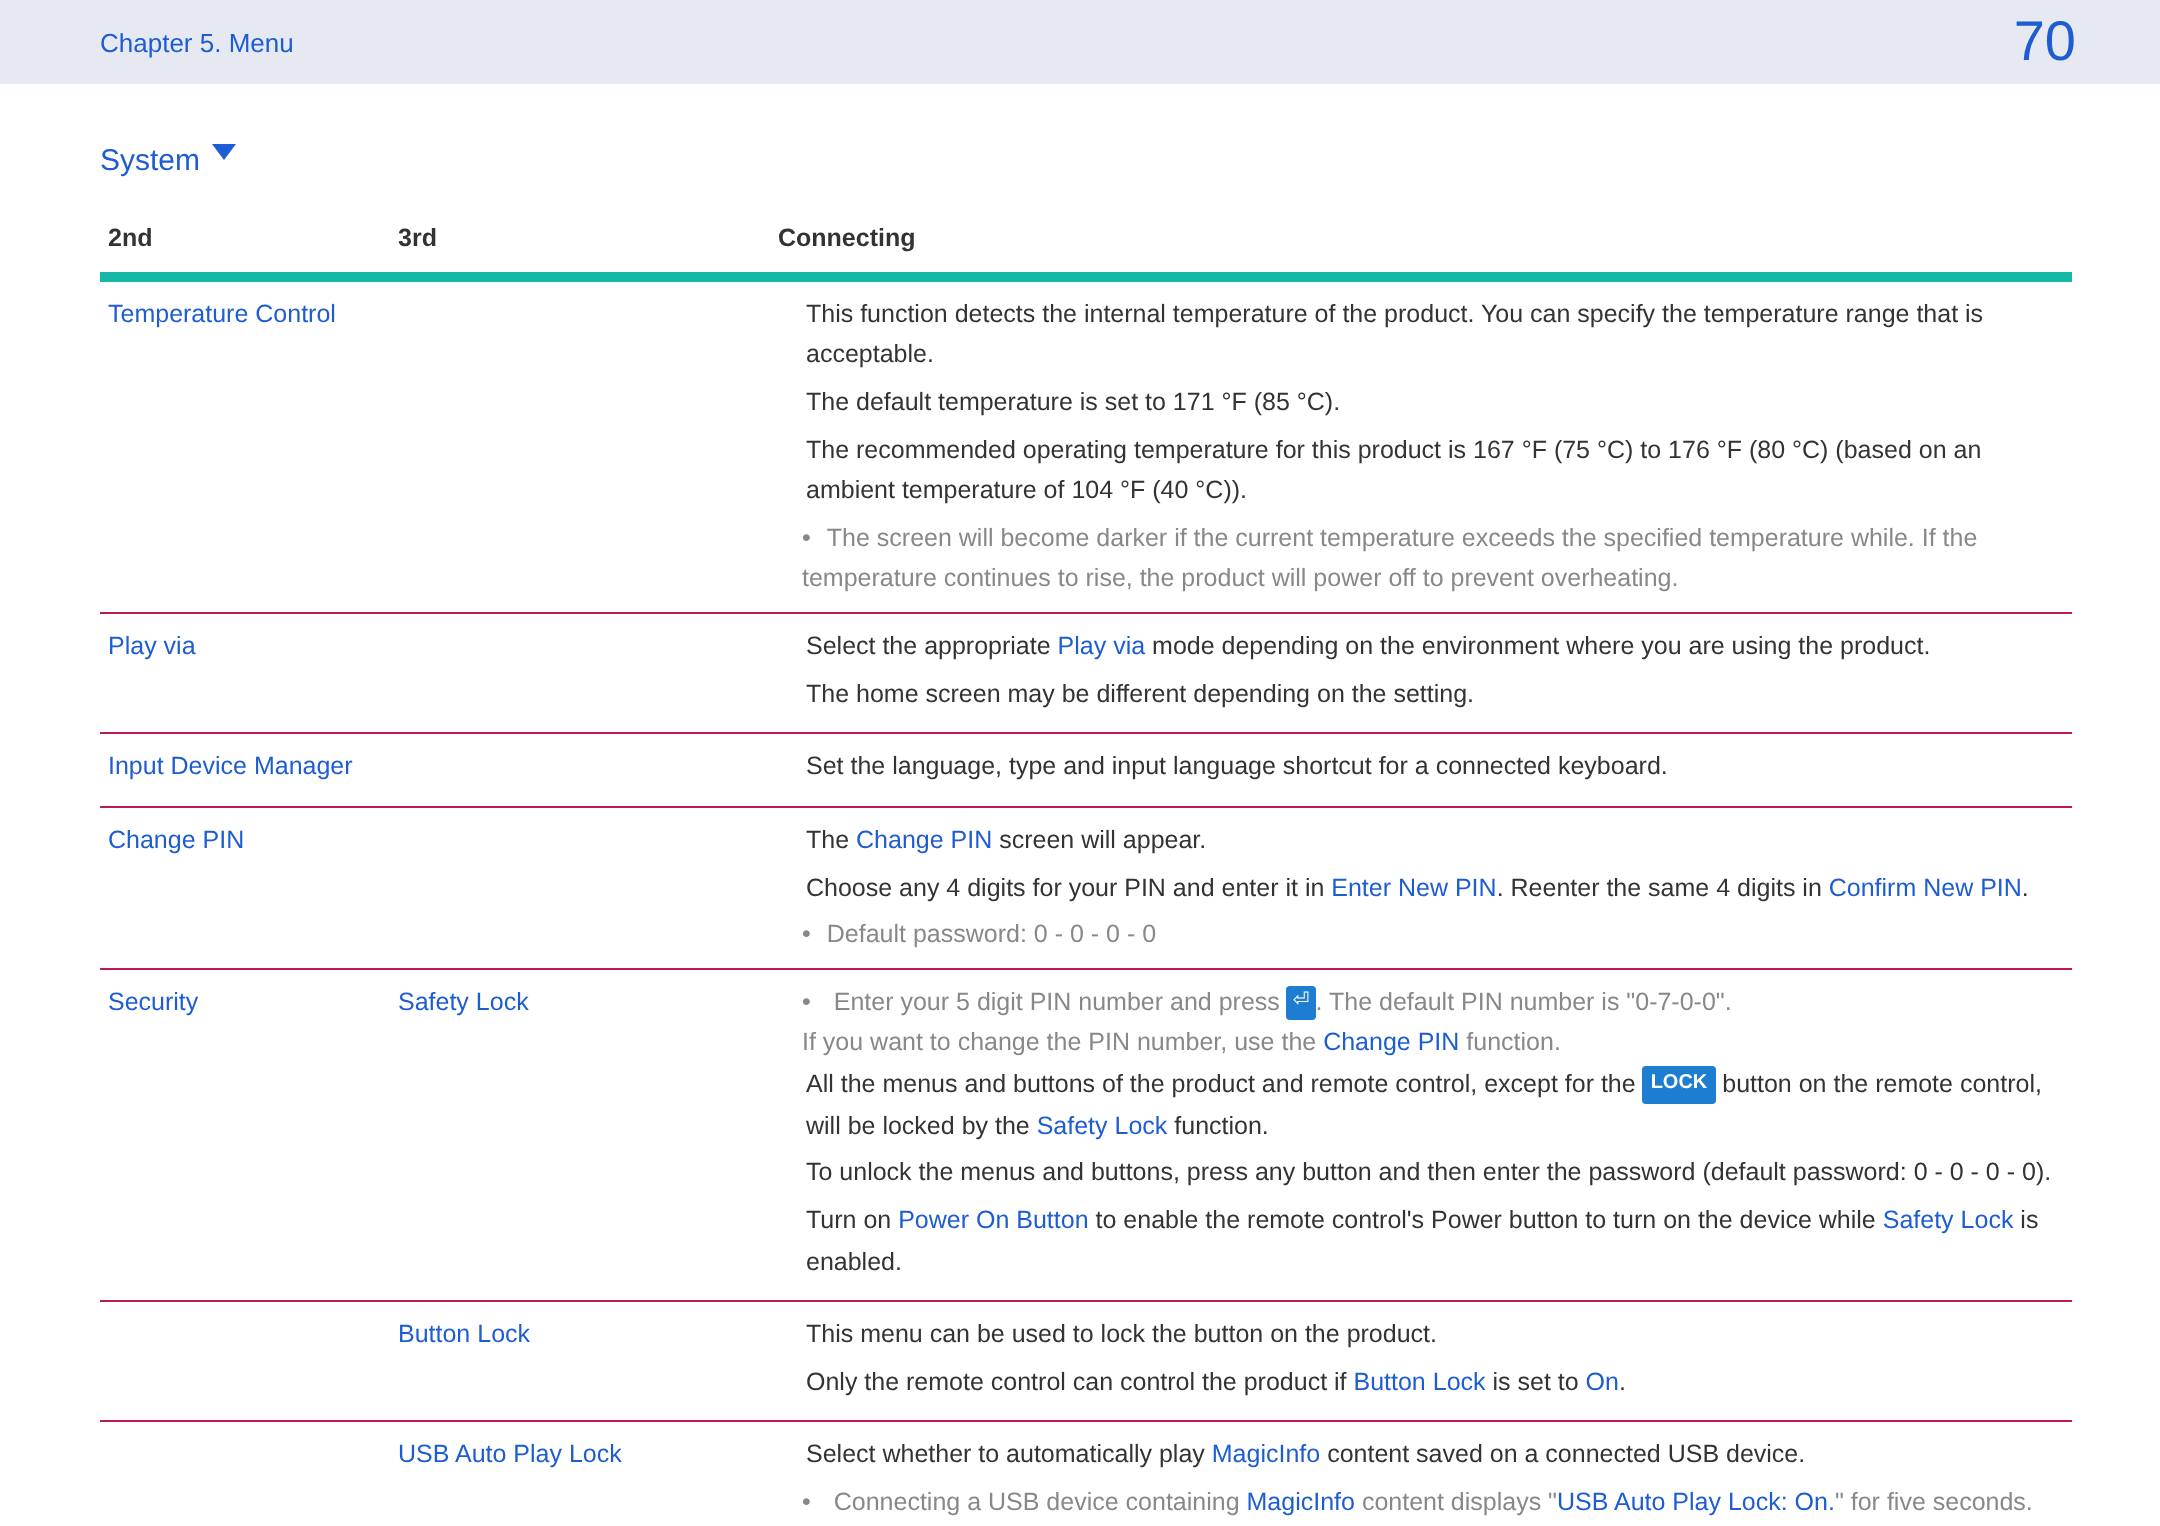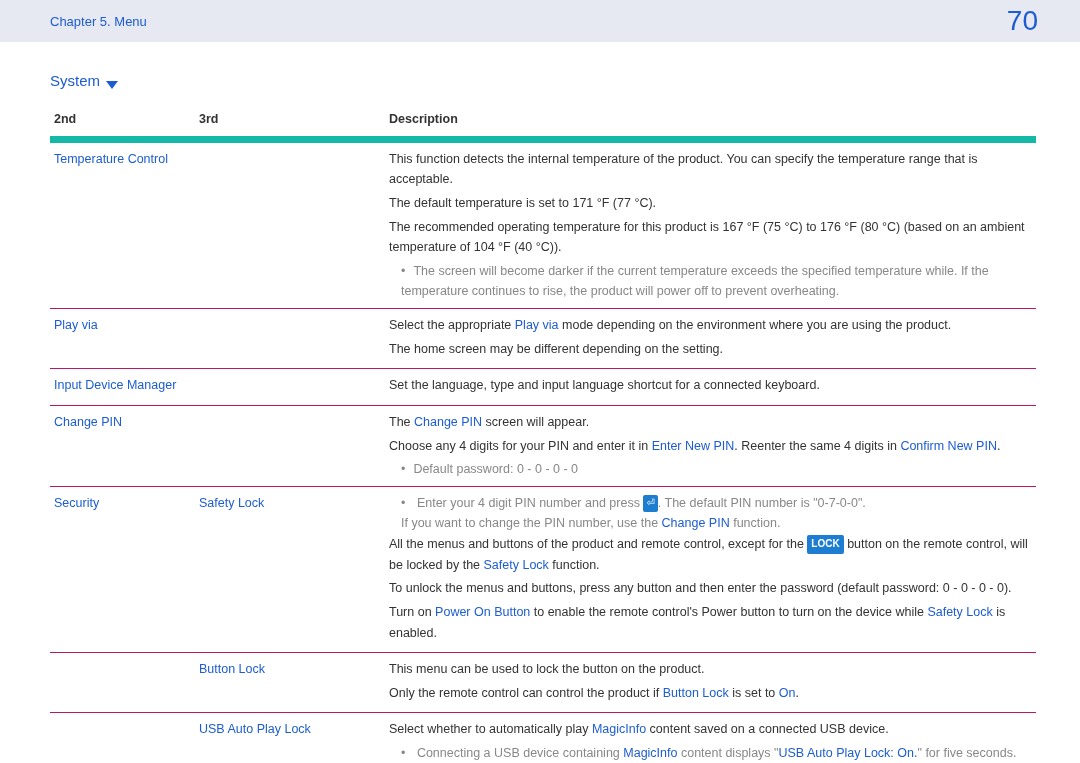--- a/index.html
+++ b/index.html
@@ -31,42 +31,42 @@
   }
   .content {
     padding: 30px 44px 0 50px;
   }
   .section-title {
     color: #1d5dd1;
     font-size: 15px;
     font-weight: 400;
     margin-bottom: 14px;
     display: flex;
-    align-items: flex-end;
+    align-items: flex-start;
     gap: 6px;
   }
   .arrow-down {
     display: inline-block;
     width: 0; height: 0;
     border-left: 6px solid transparent;
     border-right: 6px solid transparent;
     border-top: 8px solid #1d5dd1;
   }
   table {
     width: 100%;
     border-collapse: collapse;
     font-size: 12.5px;
     line-height: 1.65;
   }
   thead th {
     text-align: left;
     font-weight: bold;
     color: #333;
     padding: 6px 4px;
-    border-bottom: 7px solid #14b8a6;
+    border-bottom: 5px solid #14b8a6;
     font-size: 12.5px;
   }
   tbody td {
     vertical-align: top;
     padding: 6px 4px;
     border-bottom: 1px solid #be185d;
   }
   tbody tr:last-child td { border-bottom: none; }
   .blue { color: #1d5dd1; }
   .gray { color: #888; }
@@ -89,21 +89,21 @@
     display: inline-block;
     background: #1d7dd1;
     color: #fff;
     font-size: 10px;
     padding: 0px 3px;
     border-radius: 2px;
     vertical-align: middle;
   }
   .col-2nd { width: 145px; }
   .col-3rd { width: 190px; }
-  p { margin-bottom: 3px; }
+  p { margin-bottom: 3px; margin-left: 14px; }
 </style>
 </head>
 <body>
 
 <div class="header">
   <span class="breadcrumb">Chapter 5. Menu</span>
   <span class="page-num">70</span>
 </div>
 
 <div class="content">
@@ -115,31 +115,31 @@
   <table>
     <colgroup>
       <col class="col-2nd">
         <col class="col-3rd">
         <col>
     </colgroup>
     <thead>
       <tr>
         <th>2nd</th>
         <th>3rd</th>
-        <th>Description</th>
+        <th>Connecting</th>
       </tr>
     </thead>
     <tbody>
 
       <tr>
         <td><span class="blue">Temperature Control</span></td>
         <td></td>
         <td>
           <p>This function detects the internal temperature of the product. You can specify the temperature range that is acceptable.</p>
-          <p>The default temperature is set to 171 °F (77 °C).</p>
+          <p>The default temperature is set to 171 °F (85 °C).</p>
           <p>The recommended operating temperature for this product is 167 °F (75 °C) to 176 °F (80 °C) (based on an ambient temperature of 104 °F (40 °C)).</p>
           <ul class="bullets gray">
             <li>The screen will become darker if the current temperature exceeds the specified temperature while. If the temperature continues to rise, the product will power off to prevent overheating.</li>
           </ul>
         </td>
       </tr>
 
       <tr>
         <td><span class="blue">Play via</span></td>
         <td></td>
@@ -174,21 +174,21 @@
           </ul>
         </td>
       </tr>
 
       <tr>
         <td><span class="blue">Security</span></td>
         <td><span class="blue">Safety Lock</span></td>
         <td>
           <ul class="bullets gray">
             <li>
-              <span>Enter your 4 digit PIN number and press </span><span class="remote-icon">⏎</span><span>. The default PIN number is "0-7-0-0".</span><br>
+              <span>Enter your 5 digit PIN number and press </span><span class="remote-icon">⏎</span><span>. The default PIN number is "0-7-0-0".</span><br>
               <span>If you want to change the PIN number, use the </span><span class="blue">Change PIN</span><span> function.</span>
             </li>
           </ul>
           <p>
             <span>All the menus and buttons of the product and remote control, except for the </span><span class="lock-badge">LOCK</span><span> button on the remote control, will be locked by the </span><span class="blue">Safety Lock</span><span> function.</span>
           </p>
           <p>To unlock the menus and buttons, press any button and then enter the password (default password: 0 - 0 - 0 - 0).</p>
           <p>
             <span>Turn on </span><span class="blue">Power On Button</span><span> to enable the remote control's Power button to turn on the device while </span><span class="blue">Safety Lock</span><span> is enabled.</span>
           </p>

